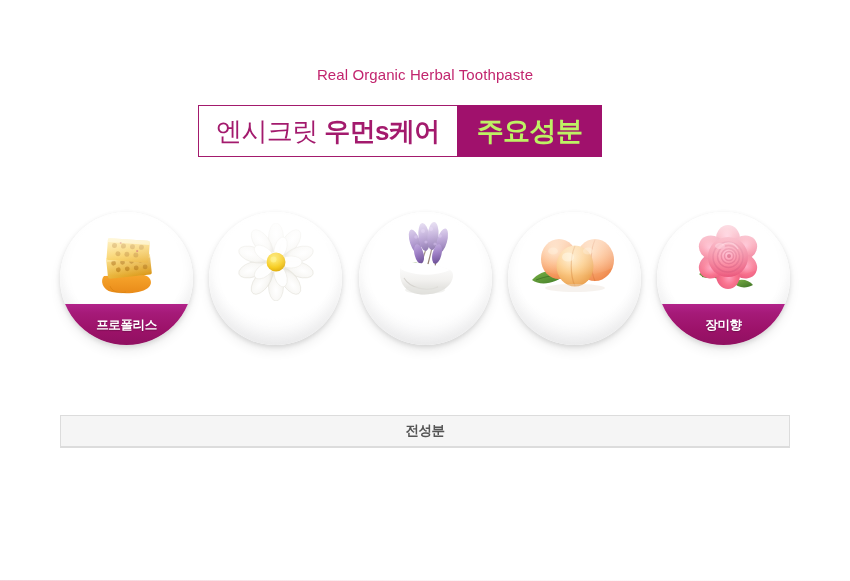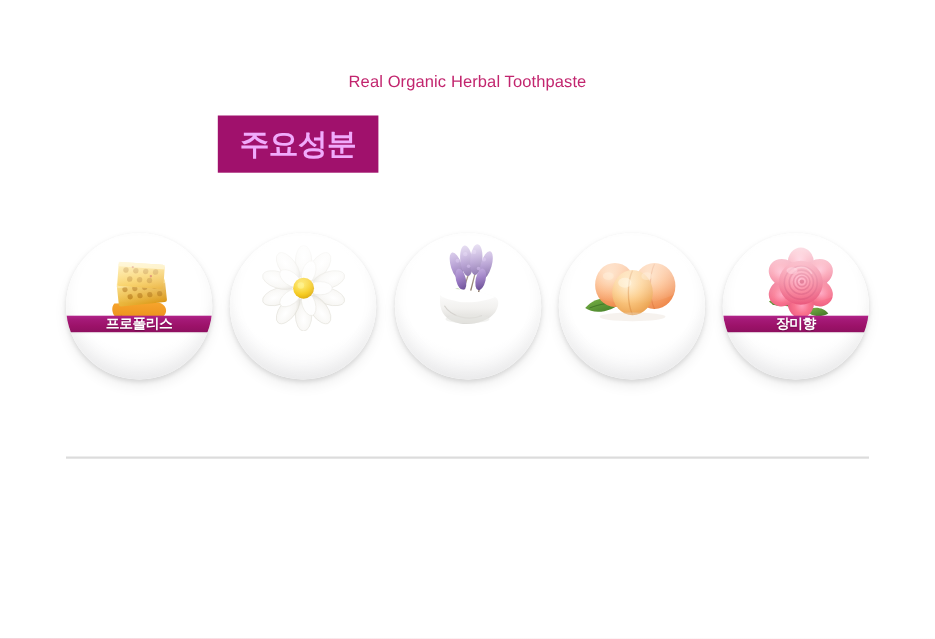--- a/index.html
+++ b/index.html
@@ -70,21 +70,21 @@
     background: #a0116c;
     display: flex;
     align-items: center;
     justify-content: center;
     padding: 0 20px;
     box-sizing: border-box;
   }
   .title-section {
     font-size: 27px;
     font-weight: 700;
-    color: #f0abfc;
+    color: #bef264;
     letter-spacing: -0.6px;
     white-space: nowrap;
   }
 
   
   .circles {
     position: absolute;
     top: 212px;
     left: 60px;
     width: 730px;
@@ -121,23 +121,23 @@
     top: 0; left: 0;
     width: 133px;
     height: 100px;
     display: flex;
     align-items: center;
     justify-content: center;
   }
   .circle-band {
     position: absolute;
     left: 0;
-    top: 75px;
+    top: 92px;
     width: 133px;
-    height: 15px;
+    height: 42px;
     background: linear-gradient(to bottom, #b2238a 0%, #a51a78 22%, #9c1269 62%, #8f1060 100%);
     display: flex;
     align-items: center;
     justify-content: center;
     box-shadow: 0 1px 2px rgba(0,0,0,0.12);
     font-family: Liberation Mono, monospace;
   }
   .circle-label {
     color: #ffffff;
     font-size: 12.5px;
@@ -194,20 +194,23 @@
   }
 </style>
 </head>
 <body>
 
 <div class="page">
 
   <div class="tagline">Real Organic Herbal Toothpaste</div>
 
   <div class="title-band">
+    <div class="title-left">
+      <span class="title-brand"><span>엔시크릿 </span><span class="bold">우먼s케어</span></span>
+    </div>
     <div class="title-right">
       <span class="title-section">주요성분</span>
     </div>
   </div>
 
   <div class="circles">
 
     <div class="circle">
       <div class="circle-art">
         <svg width="74" height="76" viewBox="0 0 74 76" aria-hidden="true">
@@ -454,17 +457,20 @@
         </svg>
       </div>
       <div class="circle-band">
         <span class="circle-label">장미향</span>
       </div>
     </div>
 
   </div>
 
   <div class="table">
+    <div class="table-head">
+      <span class="table-head-text">전성분</span>
+    </div>
   </div>
 
   <div class="bottom-line"></div>
 
 </div>
 
 </body></html>

